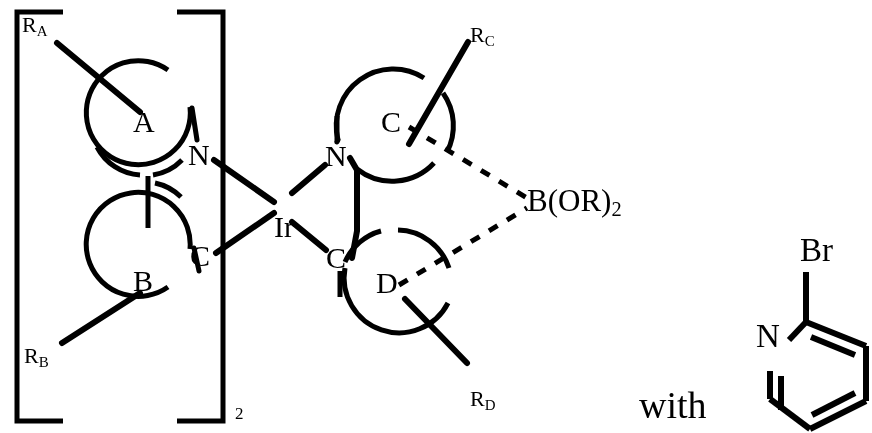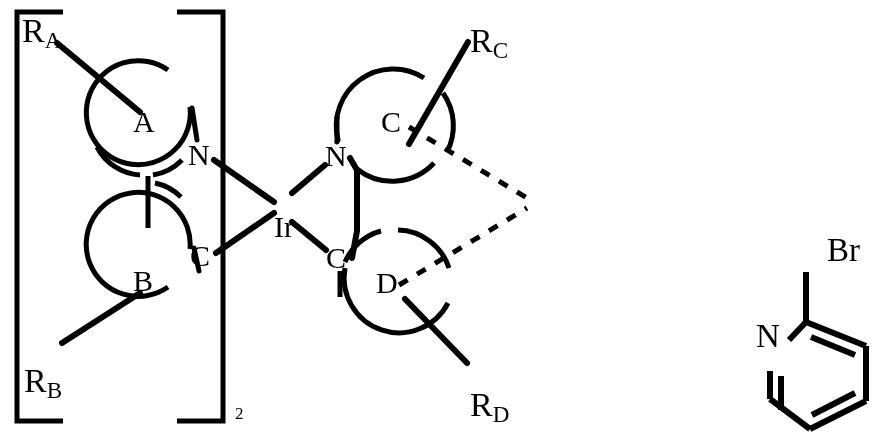--- a/index.html
+++ b/index.html
@@ -30,21 +30,21 @@
     color: #000000;
     font-family: "Liberation Serif", "DejaVu Serif", serif;
   }
   .atom {
     font-size: 30px;
   }
   .ring-letter {
     font-size: 30px;
   }
   .r-group {
-    font-size: 34px;
+    font-size: 22px;
   }
   .r-group sub {
     font-size: 0.68em;
     vertical-align: -0.28em;
   }
   .boron {
     font-size: 31px;
   }
   .boron sub {
     font-size: 0.66em;
@@ -220,37 +220,39 @@
   <div class="lbl r-group" style="left:22px; top:14px;"><span>R</span><sub>A</sub></div>
 
   <div class="lbl ring-letter" style="left:133px; top:107px;">A</div>
 
   <div class="lbl atom" style="left:188px; top:140px;">N</div>
 
   <div class="lbl ring-letter" style="left:133px; top:266px;">B</div>
 
   <div class="lbl atom" style="left:190px; top:241px;">C</div>
 
-  <div class="lbl r-group" style="left:24px; top:364px;"><span>R</span><sub>B</sub></div>
+  <div class="lbl r-group" style="left:24px; top:345px;"><span>R</span><sub>B</sub></div>
 
   <div class="lbl atom" style="left:274px; top:188px;margin-top:24px;">Ir</div>
 
   <div class="lbl atom" style="left:325px; top:141px;">N</div>
 
   <div class="lbl atom" style="left:326px; top:243px;">C</div>
 
   <div class="lbl ring-letter" style="left:381px; top:107px;">C</div>
 
   <div class="lbl ring-letter" style="left:376px; top:268px;">D</div>
 
   <div class="lbl r-group" style="left:470px; top:24px;"><span>R</span><sub>C</sub></div>
 
   <div class="lbl r-group" style="left:470px; top:364px;margin-top:24px;"><span>R</span><sub>D</sub></div>
 
+  <div class="lbl boron" style="left:527px; top:185px;"><span>B(OR)</span><sub>2</sub></div>
 
   <div class="lbl bracket-sub" style="left:235px; top:405px;">2</div>
 
-
-  <div class="lbl hetero" style="left:827px; top:234px;text-align:center;">Br</div>
+  <div class="lbl with-word" style="left:639px; top:386px;">with</div>
+
+  <div class="lbl hetero" style="left:800px; top:234px;text-align:center;">Br</div>
 
   <div class="lbl hetero" style="left:756px; top:320px;">N</div>
 
 </div>
 
 </body></html>

